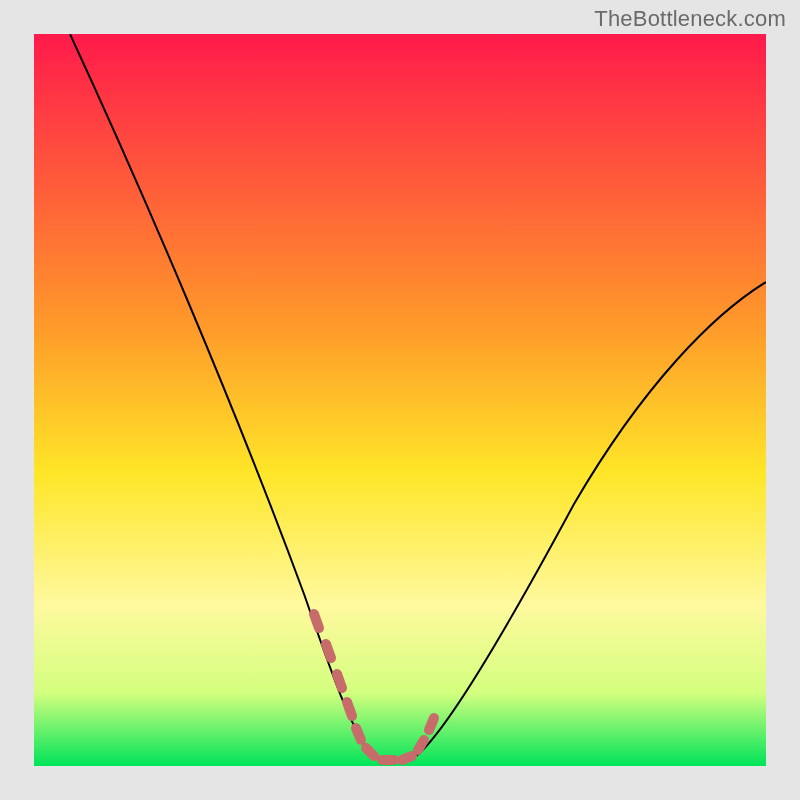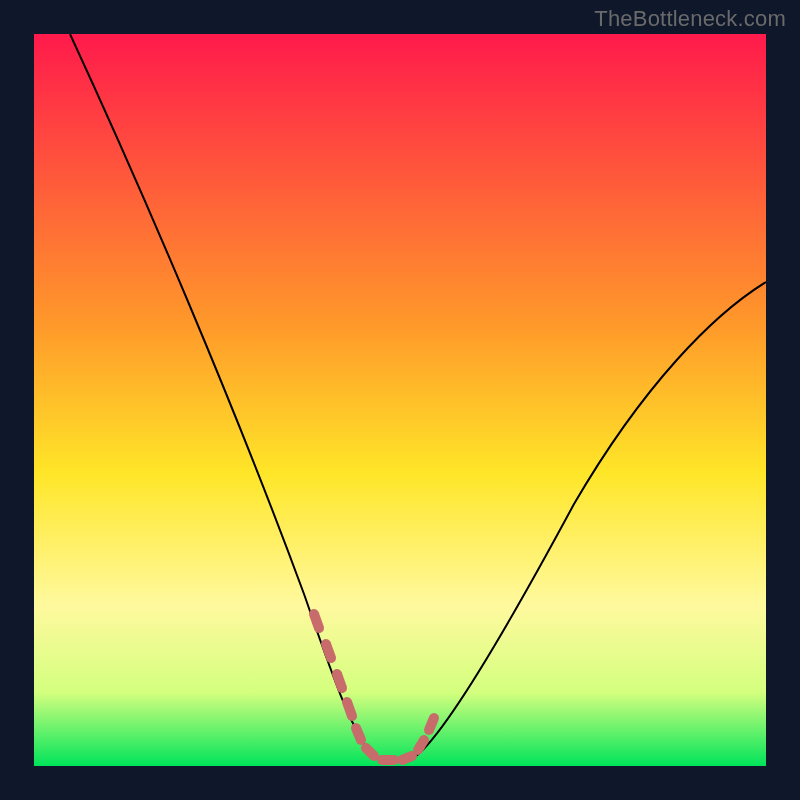--- a/index.html
+++ b/index.html
@@ -10,21 +10,21 @@
     background: #000;
     font-family: Arial, Helvetica, sans-serif;
     overflow: hidden;
   }
   .frame {
     position: absolute;
     top: 0;
     left: 0;
     width: 800px;
     height: 800px;
-    background: #0f172a;
+    background: #e5e5e5;
   }
   .plot-area {
     position: absolute;
     top: 34px;
     left: 34px;
     width: 732px;
     height: 732px;
     overflow: hidden;
   }
   .watermark {

